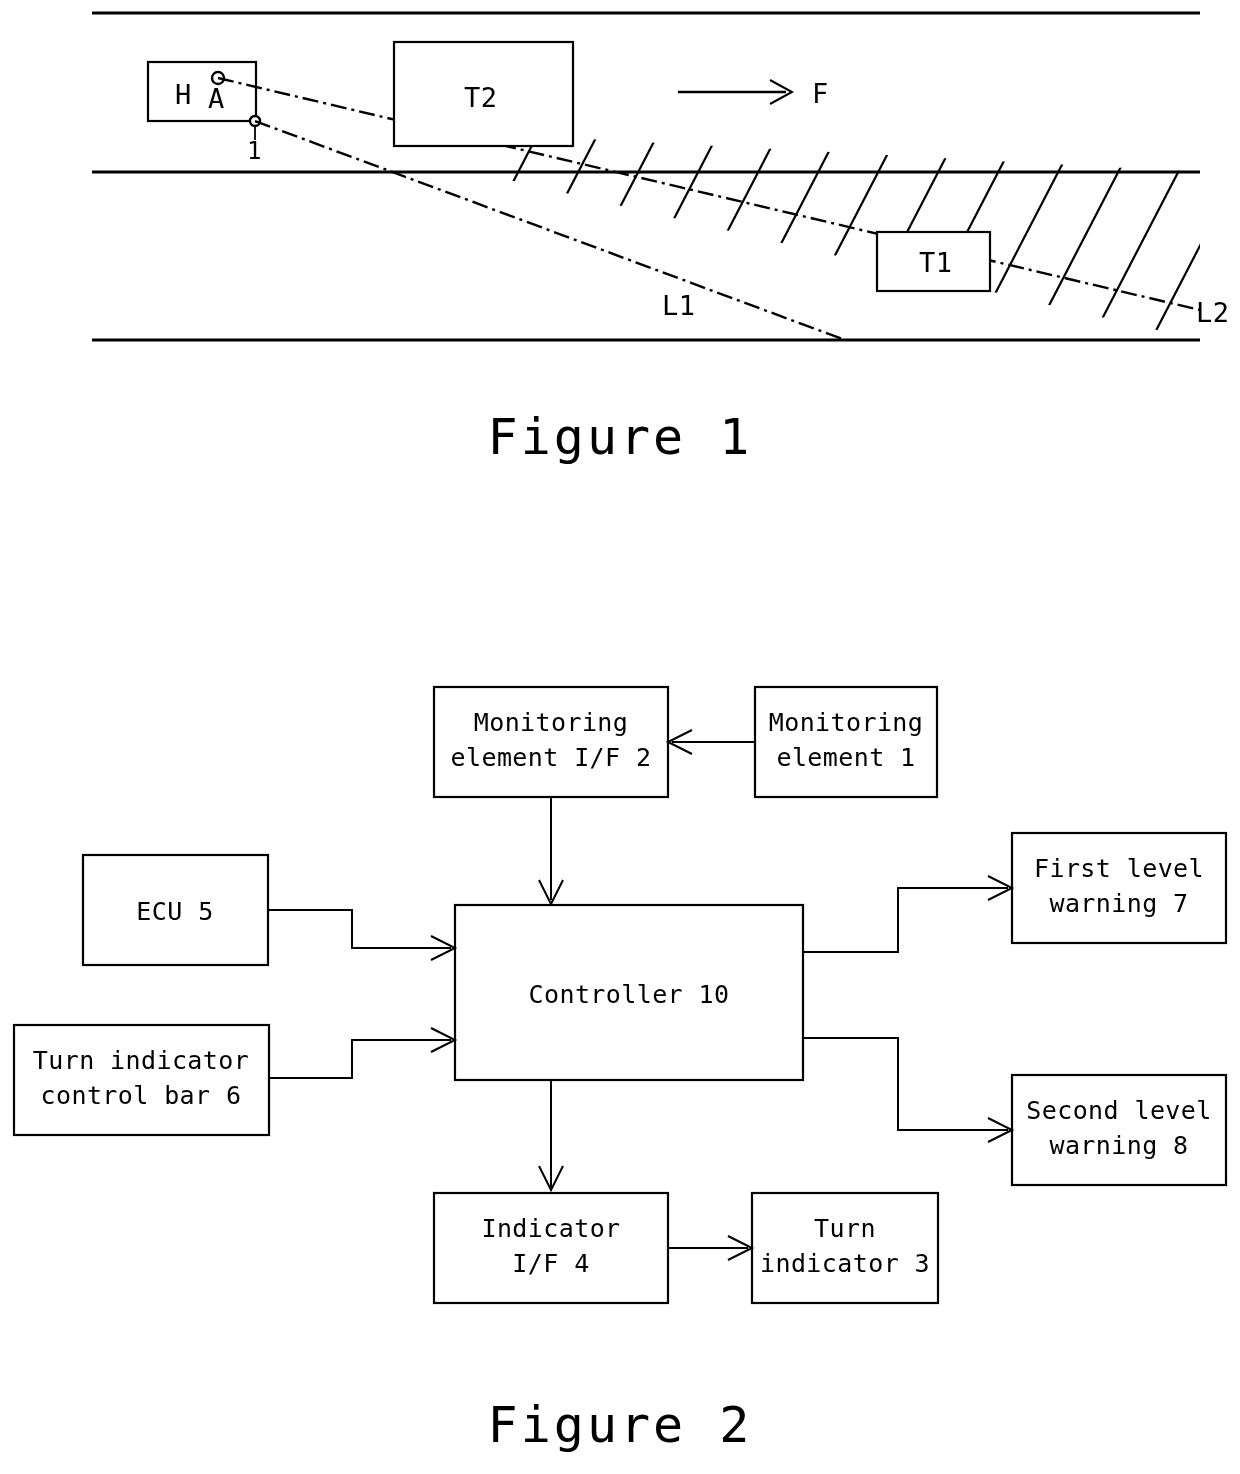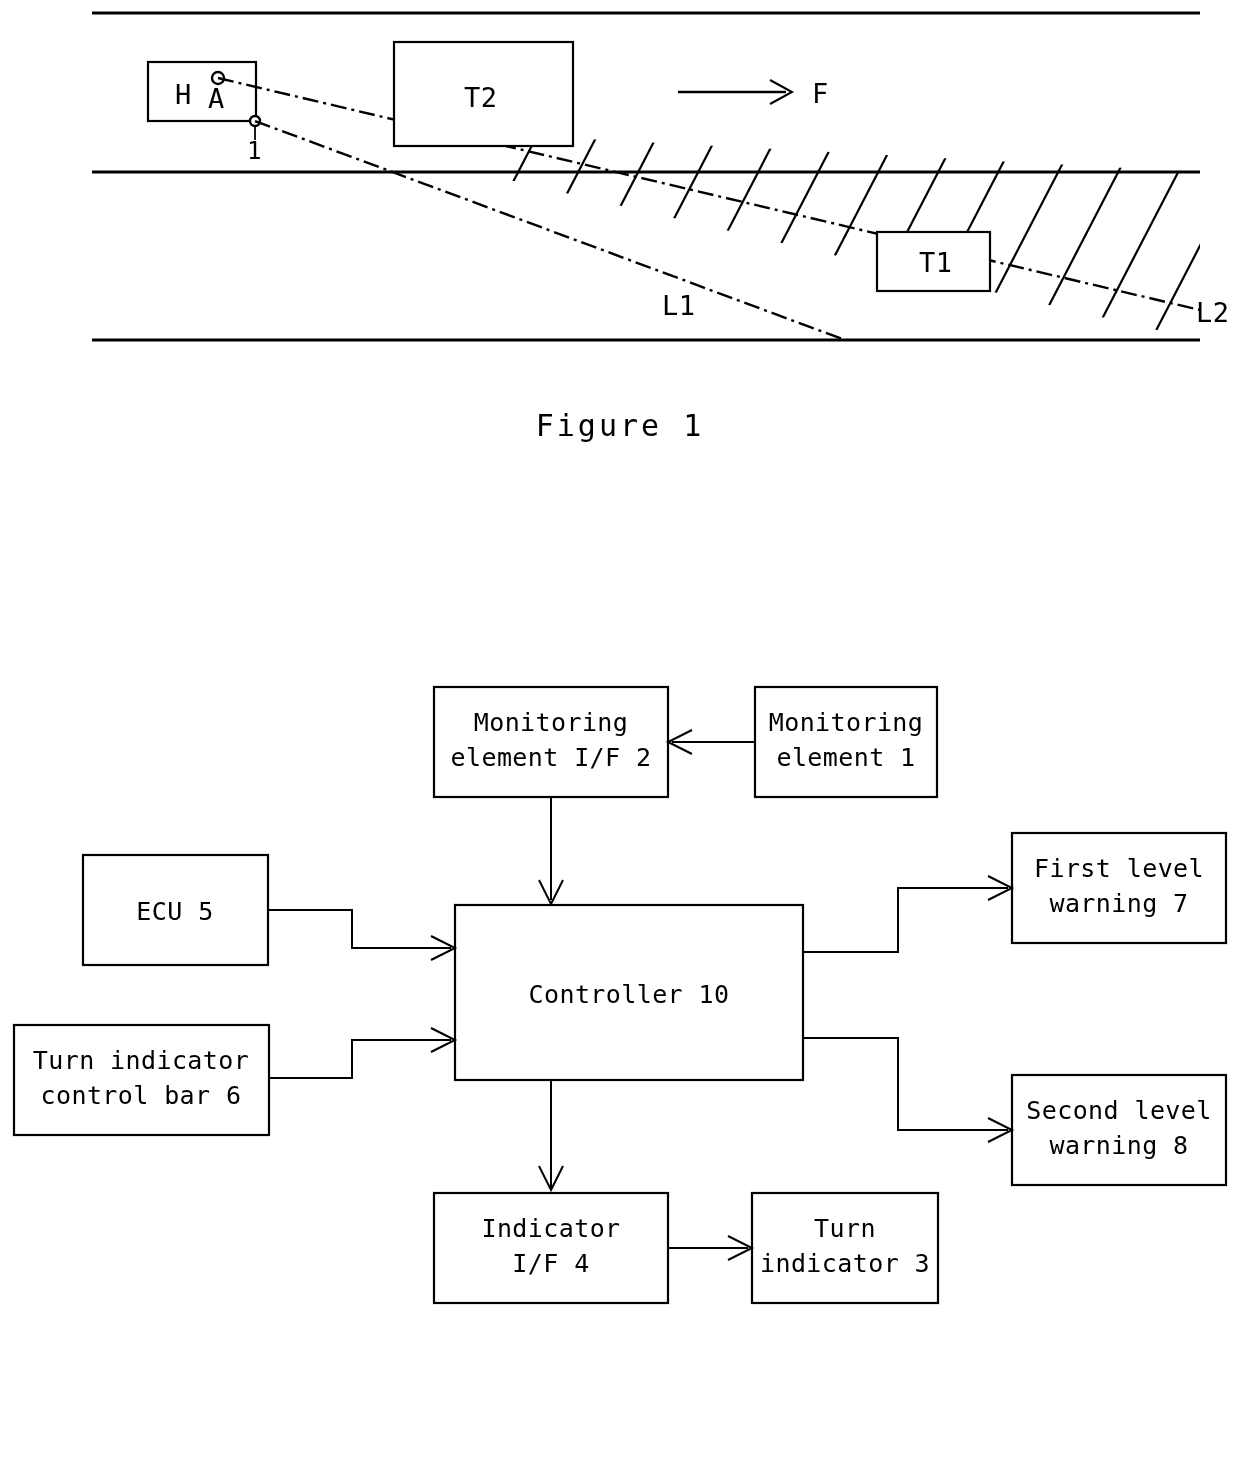--- a/index.html
+++ b/index.html
@@ -112,21 +112,21 @@
     fill: none;
     stroke: #000;
     stroke-width: 2.0;
   }
 
   .caption {
     position: absolute;
     width: 1240px;
     text-align: center;
     font-family: "DejaVu Sans Mono", "Liberation Mono", monospace;
-    font-size: 30px;
+    font-size: 50px;
     letter-spacing: 3px;
     color: #000;
   }
   #caption-figure-1 { top: 408px; }
   #caption-figure-2 { top: 1396px; }
 </style>
 </head>
 <body>
 
 <div class="figure-sheet">
@@ -280,14 +280,15 @@
       <line class="connector" x1="551" y1="480" x2="551" y2="588"></line>
       <polyline class="arrowhead" points="539,566 551,590 563,566"></polyline>
     </g>
 
     <g>
       <line class="connector" x1="668" y1="648" x2="748" y2="648"></line>
       <polyline class="arrowhead" points="728,636 752,648 728,660"></polyline>
     </g>
   </svg>
 
+  <div class="caption" id="caption-figure-2">Figure 2</div>
 
 </div>
 
 </body></html>

